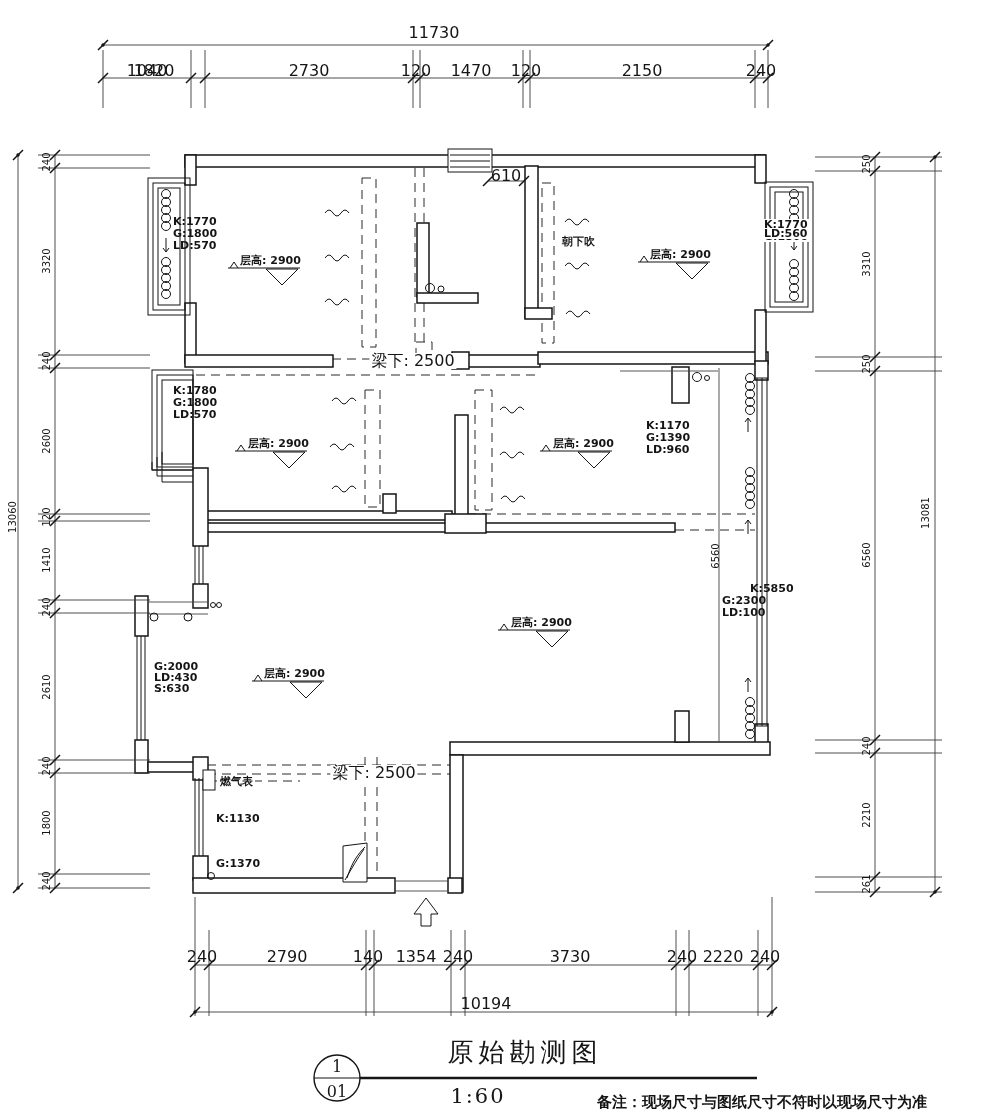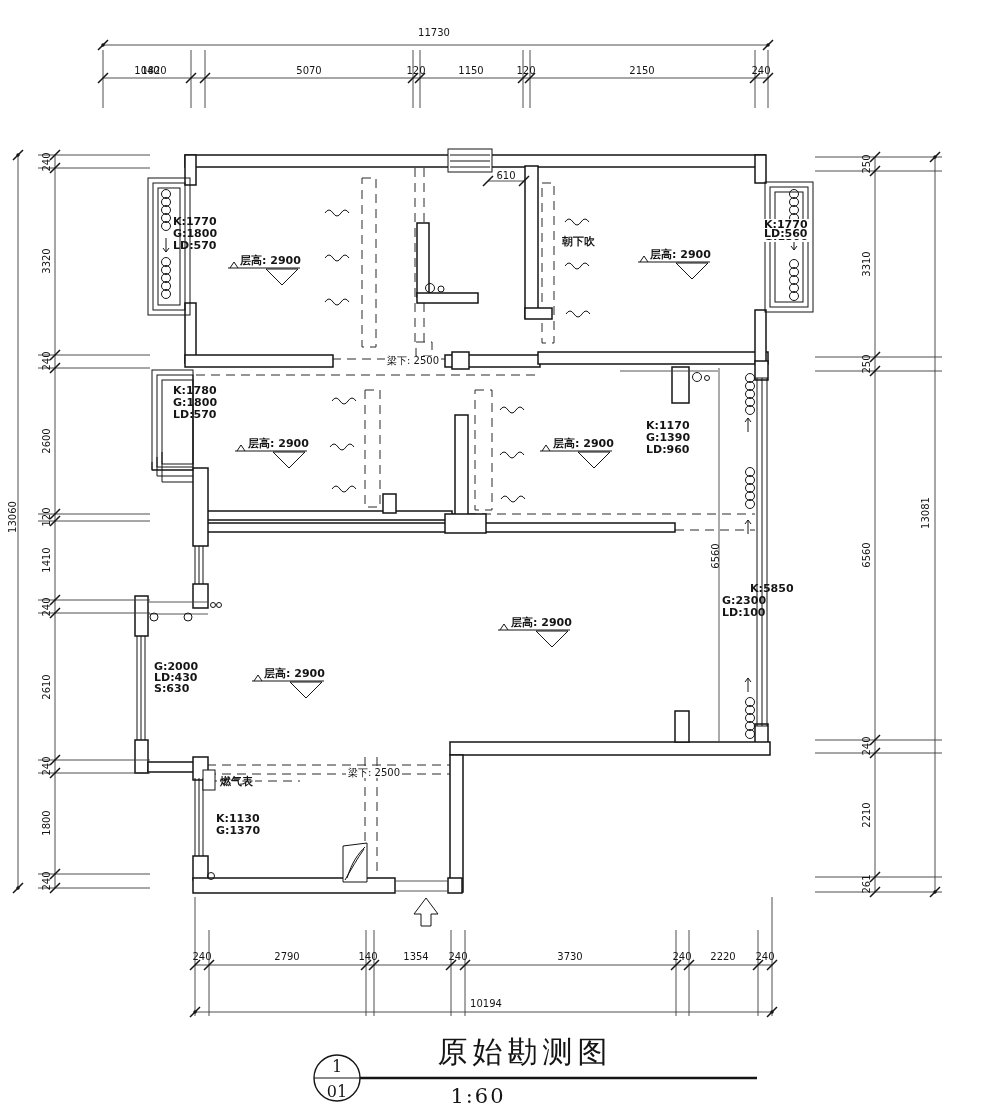--- a/index.html
+++ b/index.html
@@ -1,25 +1,25 @@
 <!DOCTYPE html>
 <html><head>
 <meta charset="utf-8">
 <style>
   html,body{margin:0;padding:0;background:#fff}
   #canvas{position:relative;width:992px;height:1120px;background:#fff;overflow:hidden;
           font-family:"DejaVu Sans",sans-serif;color:#151515}
   #plan-svg{position:absolute;left:0;top:0}
-  .dim{position:absolute;transform:translate(-50%,-50%);font-size:10px;white-space:nowrap;line-height:1}
+  .dim{position:absolute;transform:translate(-50%,-50%);font-size:16px;white-space:nowrap;line-height:1}
   .dimv{position:absolute;transform:translate(-50%,-50%) rotate(-90deg);font-size:10px;white-space:nowrap;line-height:1}
   .ann{position:absolute;font-size:11px;font-weight:bold;white-space:nowrap;line-height:1}
   .bg{background:#fff;padding:0 2px}
   .ctr{position:absolute;transform:translate(-50%,-50%);white-space:nowrap;line-height:1}
   .serif{font-family:"DejaVu Serif","Liberation Serif",serif}
-  .title-main{font-size:30px;letter-spacing:5px}
+  .title-main{font-size:26px;letter-spacing:5px}
   .title-scale{font-size:21px;letter-spacing:2px}
   .title-idx{font-size:16px}
   .note{position:absolute;font-size:15px;font-weight:bold;white-space:nowrap;line-height:1}
 </style>
 </head>
 <body>
 
 <div id="canvas">
 
 <svg id="plan-svg" width="992" height="1120" viewBox="0 0 992 1120">
@@ -205,23 +205,23 @@
   <g stroke="#151515" fill="none">
     <circle cx="337" cy="1078" r="23" stroke-width="1.4"></circle>
     <path d="M314,1078H360" stroke-width="1.2"></path>
     <path d="M360,1078H757" stroke-width="2.6"></path>
   </g>
 </svg>
 
 <div class="dim" style="left:434px;top:33px">11730</div>
 <div class="dim" style="left:147px;top:71px">1040</div>
 <div class="dim" style="left:154px;top:71px">1820</div>
-<div class="dim" style="left:309px;top:71px">5070</div>
+<div class="dim" style="left:309px;top:71px">2730</div>
 <div class="dim" style="left:416px;top:71px">120</div>
-<div class="dim" style="left:471px;top:71px">1150</div>
+<div class="dim" style="left:471px;top:71px">1470</div>
 <div class="dim" style="left:526px;top:71px">120</div>
 <div class="dim" style="left:642px;top:71px">2150</div>
 <div class="dim" style="left:761px;top:71px">240</div>
 
 <div class="dimv" style="left:13px;top:517px">13060</div>
 <div class="dimv" style="left:47px;top:162px">240</div>
 <div class="dimv" style="left:47px;top:261px">3320</div>
 <div class="dimv" style="left:47px;top:361px">240</div>
 <div class="dimv" style="left:47px;top:441px">2600</div>
 <div class="dimv" style="left:47px;top:517px">120</div>
@@ -283,20 +283,21 @@
 <div class="ann" style="left:722px;top:607px">LD:100</div>
 <div class="ann" style="left:511px;top:617px">层高: 2900</div>
 
 <div class="ann" style="left:154px;top:661px">G:2000</div>
 <div class="ann" style="left:154px;top:672px">LD:430</div>
 <div class="ann" style="left:154px;top:683px">S:630</div>
 <div class="ann" style="left:264px;top:668px">层高: 2900</div>
 
 <div class="ann bg" style="left:218px;top:776px">燃气表</div>
 <div class="ann" style="left:216px;top:813px">K:1130</div>
-<div class="ann" style="left:216px;top:825px">G:1370</div>
+<div class="ann" style="left:216px;top:858px">G:1370</div>
 
 <div class="ctr serif title-idx" style="left:337px;top:1067px">1</div>
 <div class="ctr serif title-idx" style="left:337px;top:1092px">01</div>
 <div class="ctr serif title-main" style="left:525px;top:1052px">原始勘测图</div>
 <div class="ctr serif title-scale" style="left:478px;top:1096px">1:60</div>
+<div class="note" style="left:597px;top:1095px">备注：现场尺寸与图纸尺寸不符时以现场尺寸为准</div>
 
 </div>
 
 </body></html>

